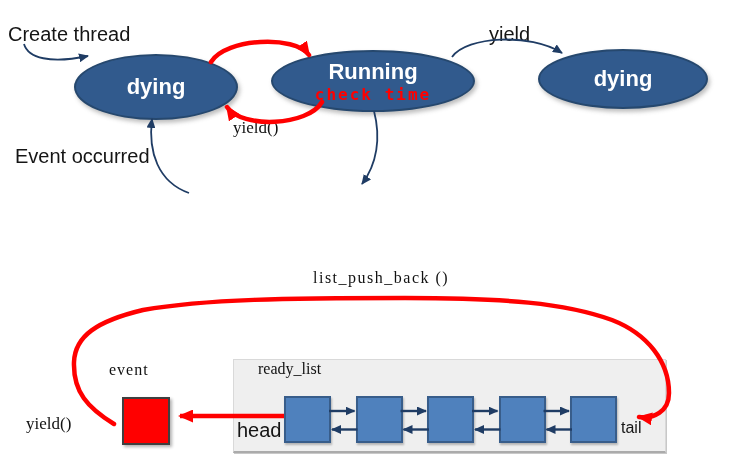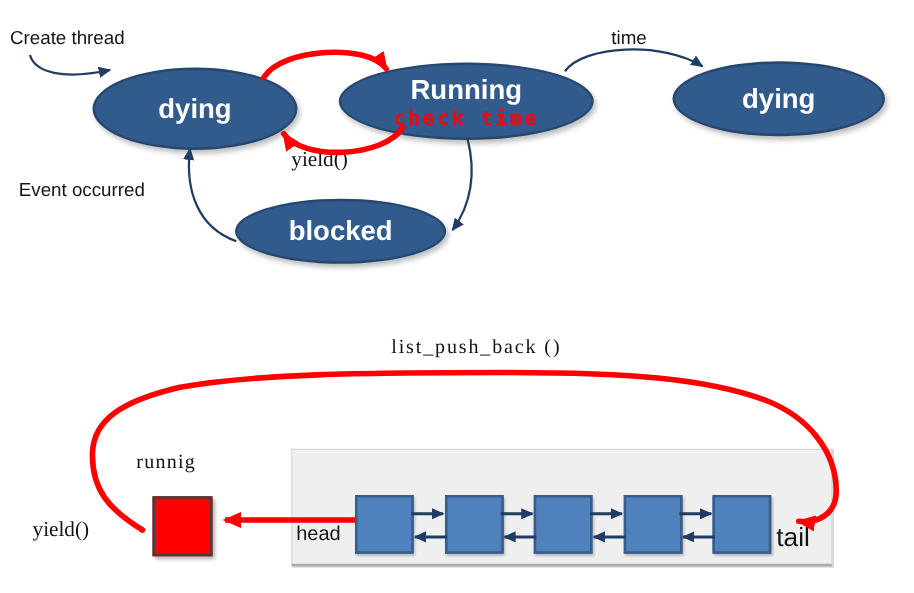--- a/index.html
+++ b/index.html
@@ -2,21 +2,21 @@
 <html><head>
 <meta charset="utf-8">
 <style>
   html,body{margin:0;padding:0;background:#ffffff;}
   #canvas{
     position:relative;width:731px;height:474px;background:#ffffff;
     overflow:hidden;font-family:"Liberation Sans",sans-serif;
   }
   .label{
     position:absolute;font-family:"Liberation Sans",sans-serif;
-    font-size:15px;color:#151515;white-space:nowrap;line-height:1.1;
+    font-size:20px;color:#151515;white-space:nowrap;line-height:1.1;
   }
   .mono{font-family:Liberation Serif, serif;font-size:16px;color:#111;}
   .ellipse{
     position:absolute;border-radius:50%;
     background:#315A8D;border:2px solid #26486E;
     display:flex;flex-direction:column;align-items:center;justify-content:center;
     color:#ffffff;font-weight:bold;font-size:22px;
     box-shadow:2px 3px 4px rgba(110,110,110,0.45);
     box-sizing:border-box;
   }
@@ -33,22 +33,22 @@
   #selected-label {left:177px;top:22px;}
   #exit-label     {left:489px;top:23px;}
   #yield-top-label{left:233px;top:119px;font-size:17px;}
   #wait-label     {left:396px;top:144px;}
   #event-label    {left:15px; top:145px;}
 
   #pushback-label {left:313px;top:269px;letter-spacing:1.5px;}
   #runnig-label   {left:109px;top:361px;letter-spacing:1px;}
   #yield-bot-label{left:26px; top:415px;font-size:17px;}
   #readylist-label{left:258px;top:360px;}
-  #head-label     {left:237px;top:419px;font-size:16px;text-align:center;}
-  #tail-label     {left:621px;top:419px;font-size:21px;}
+  #head-label     {left:237px;top:419px;font-size:20px;text-align:center;}
+  #tail-label     {left:621px;top:419px;font-size:16px;}
 
   #list-box{
     position:absolute;left:233px;top:359px;width:433px;height:94px;
     background:#EFEFEF;border:1px solid #D9D9D9;border-bottom:2px solid #ABABAB;
     box-shadow:1px 1px 0 #C8C8C8;box-sizing:border-box;
   }
   #running-square{
     position:absolute;left:122px;top:397px;width:48px;height:48px;
     background:#FF0000;border:2px solid #3F3F3F;box-sizing:border-box;
     box-shadow:2px 2px 3px rgba(0,0,0,0.3);
@@ -70,32 +70,30 @@
   <div class="ellipse" id="ready-ellipse">
     <span>dying</span>
   </div>
   <div class="ellipse" id="running-ellipse">
     <span>Running</span>
     <span class="note">check time</span>
   </div>
   <div class="ellipse" id="dying-ellipse">
     <span>dying</span>
   </div>
-  <div class="ellipse" id="blocked-ellipse">
-    <span>blocked</span>
-  </div>
 
   <span class="label" id="create-label">Create thread</span>
-  <span class="label" id="exit-label">time</span>
+  <span class="label" id="exit-label">yield</span>
   <span class="label mono" id="yield-top-label">yield()</span>
   <span class="label" id="event-label">Event occurred</span>
 
   <span class="label mono" id="pushback-label">list_push_back ()</span>
-  <span class="label mono" id="runnig-label">runnig</span>
+  <span class="label mono" id="runnig-label">event</span>
   <span class="label mono" id="yield-bot-label">yield()</span>
+  <span class="label mono" id="readylist-label">ready_list</span>
   <span class="label" id="head-label">head</span>
   <span class="label" id="tail-label">tail</span>
 
   <div id="running-square"></div>
 
   <div id="nodes">
       <div class="list-node" style="left: 284px;"></div>
       <div class="list-node" style="left: 355.5px;"></div>
       <div class="list-node" style="left: 427px;"></div>
       <div class="list-node" style="left: 498.5px;"></div>

